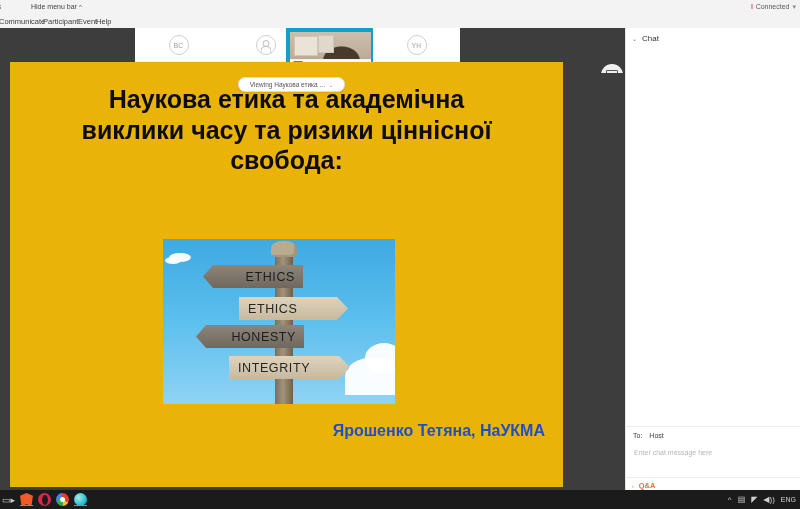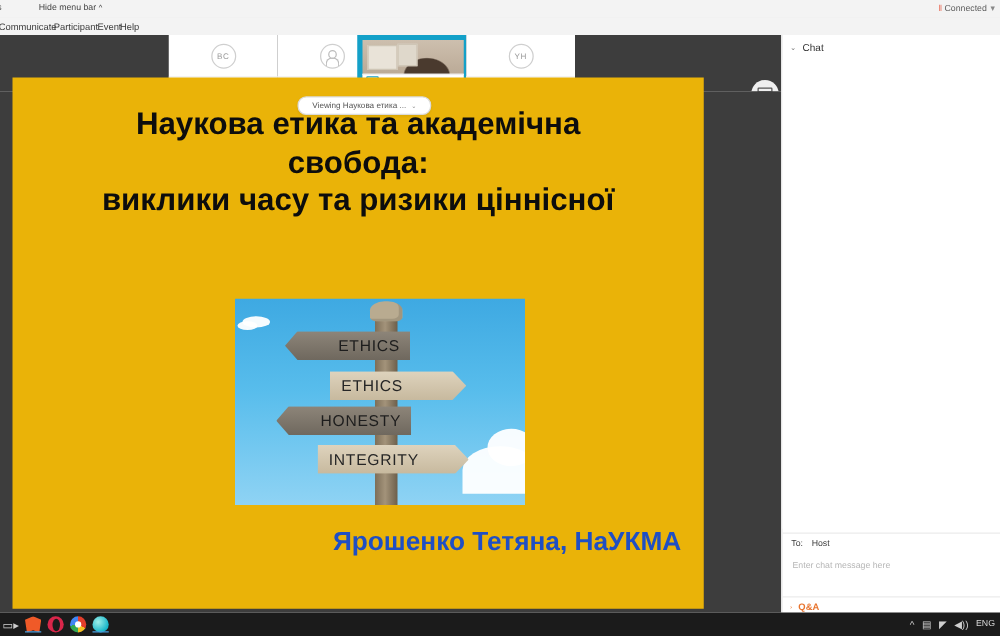--- a/index.html
+++ b/index.html
@@ -139,21 +139,20 @@
   }
   .slide-title{
     position:absolute;left:22px;top:22px;width:509px;
     text-align:center;font-weight:bold;color:#0d0d0d;
     font-size:25px;line-height:1.22;
   }
   .slide-img{
     position:absolute;left:153px;top:177px;width:232px;height:165px;
     overflow:hidden;
     background:linear-gradient(#3ea9e2 0%, #58bdec 45%, #8fd3f4 100%);
-    margin-left:25px;
   }
   .cloud{position:absolute;border-radius:50%;background:#fff;opacity:.95;}
   .post{
     position:absolute;left:112px;top:8px;width:18px;height:157px;
     background:linear-gradient(90deg,#8a7a63,#a89madd,#7d6e58);
     background:linear-gradient(90deg,#7d6e58,#a3937a 45%,#6d5f4b);
   }
   .post-top{
     position:absolute;left:108px;top:2px;width:26px;height:16px;
     background:#b9ab90;border-radius:45% 45% 20% 20%;
@@ -171,21 +170,21 @@
   }
   .sign.right{
     justify-content:flex-start;padding-left:9px;
     clip-path:polygon(0 0,calc(100% - 11px) 0,100% 50%,calc(100% - 11px) 100%,0 100%);
   }
   .sign.dark{background:linear-gradient(#8d8579,#6f685e);color:#1d1d1d;}
   .sign.lite{background:linear-gradient(#ded3bd,#c7b99e);color:#262626;}
 
   .slide-author{
     position:absolute;left:180px;top:358px;width:355px;text-align:right;
-    font-size:21px;font-weight:bold;color:#1f4fc4;line-height:1.35;
+    font-size:16px;font-weight:bold;color:#1f4fc4;line-height:1.35;
   }
   .slide-date{
     position:absolute;left:180px;top:380px;width:355px;text-align:right;
     font-size:15.5px;font-weight:bold;color:#1f4fc4;
   }
 
   
   .chatpanel{
     position:absolute;left:625px;top:28px;width:175px;height:462px;background:#fff;
     border-left:1px solid #e4e4e4;
@@ -314,22 +313,22 @@
   <div class="viewing">
     <span>Viewing Наукова етика ...</span>
     <span class="vchev">⌄</span>
   </div>
 
   <div class="stage">
     <div class="slide">
 
       <div class="slide-title">
         <div>Наукова етика та академічна</div>
+        <div>виклики часу та ризики ціннісної</div>
         <div>свобода:</div>
-        <div>виклики часу та ризики ціннісної</div>
       </div>
 
       <div class="slide-img">
         <div class="cloud" style="left:6px;top:14px;width:22px;height:9px"></div>
         <div class="cloud" style="left:2px;top:18px;width:16px;height:7px"></div>
         <div class="cloud" style="left:182px;top:118px;width:60px;height:38px;border-radius:50% 50% 0 0"></div>
         <div class="cloud" style="left:202px;top:104px;width:38px;height:30px"></div>
 
         <div class="post"></div>
         <div class="post-top"></div>

